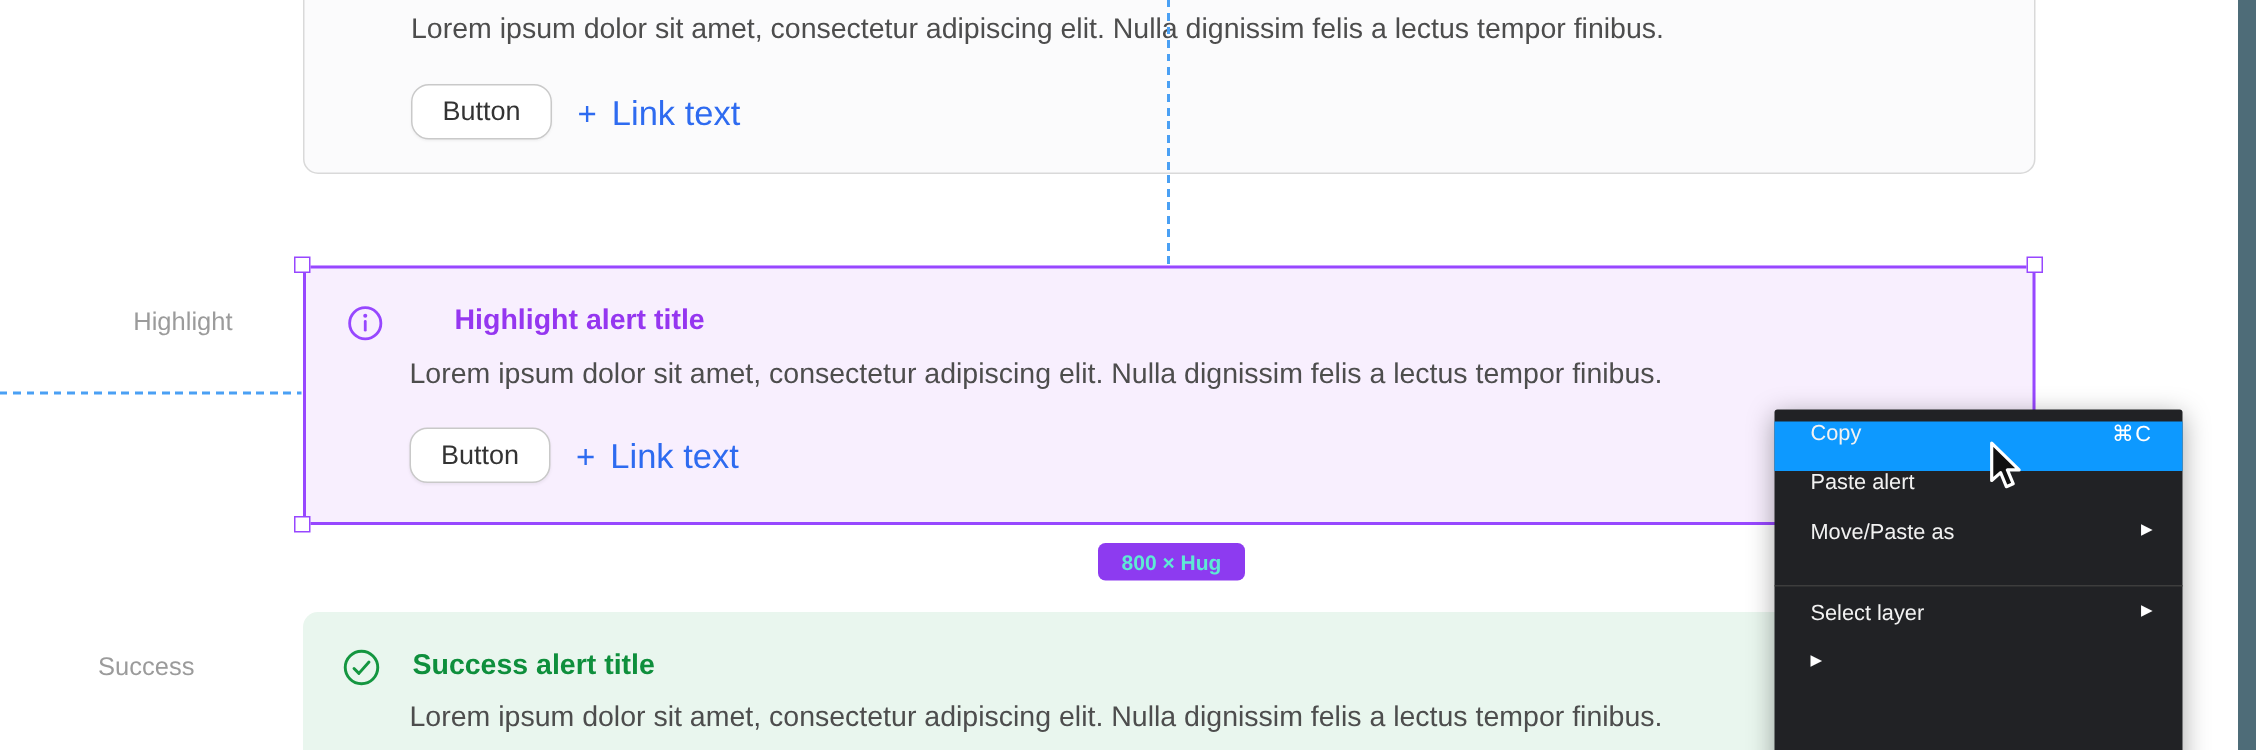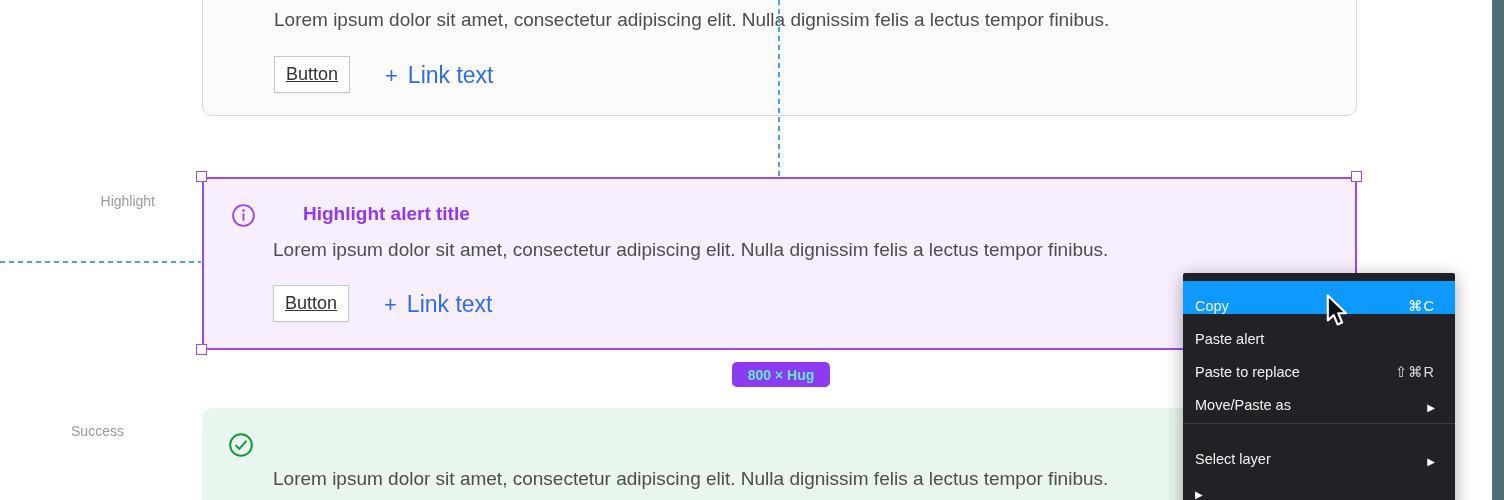--- a/index.html
+++ b/index.html
@@ -11,53 +11,53 @@
   .card-top{top:-90px;height:206px;background:#fbfbfc;border:1px solid #d9d9d9;}
   .card-highlight{top:177px;height:173px;background:#f8effe;}
   .card-success{top:408px;height:140px;background:#e9f6ee;border-radius:10px 10px 0 0;}
 
   .alert-body{position:absolute;left:71px;font-size:19px;color:#4d4d4d;white-space:nowrap;}
   .alert-title{position:absolute;left:73px;font-size:19px;font-weight:bold;white-space:nowrap;}
   .title-purple{color:#9536f0;}
   .title-green{color:#0e8f3c;}
   .icon-badge{position:absolute;width:25px;height:25px;}
 
-  .btn{position:absolute;left:71px;width:76px;height:37px;background:#ffffff;
-       border:1px solid #c9c9c9;border-radius:0;font-size:18px;color:#333333;
+  .btn{position:absolute;left:71px;width:94px;height:37px;background:#ffffff;
+       border:1px solid #c9c9c9;border-radius:12px;font-size:18px;color:#333333;
        display:flex;align-items:center;justify-content:center;
-       box-shadow:0 1px 2px rgba(0,0,0,0.05);cursor:default;text-decoration:underline;}
+       box-shadow:0 1px 2px rgba(0,0,0,0.05);cursor:default;}
   .link{position:absolute;display:flex;align-items:center;gap:10px;color:#2e6bf0;cursor:default;}
   .link .plus{font-size:22px;font-weight:400;line-height:1;}
   .link .link-label{font-size:23px;font-weight:400;}
 
   
   .section-label{position:absolute;left:40px;width:115px;text-align:right;
-                 font-size:14px;color:#9b9b9b;}
+                 font-size:17px;color:#9b9b9b;margin-top:12px;}
 
   
   .sel-border{position:absolute;left:202px;top:177px;width:1155px;height:173px;
               border:2px solid #9747ff;pointer-events:none;}
   .handle{position:absolute;width:11px;height:11px;background:#ffffff;
           border:1.5px solid #9747ff;}
   .size-badge{position:absolute;left:732px;top:362px;width:98px;height:25px;
               background:#8d3bf0;border-radius:5px;color:#5eead4;font-size:14px;
               font-weight:bold;display:flex;align-items:center;justify-content:center;}
 
   
   .guide-v{position:absolute;left:778px;top:0;width:2px;height:176px;
            background:repeating-linear-gradient(180deg,#4aa0f4 0 5px,transparent 5px 9px);}
   .guide-h{position:absolute;left:0;top:261px;width:201px;height:2px;
            background:repeating-linear-gradient(90deg,#4aa0f4 0 5px,transparent 5px 9px);}
 
   
   .menu{position:absolute;left:1183px;top:273px;width:272px;height:260px;
         background:#212225;border-radius:2px;padding:8px 0;
         box-shadow:0 4px 18px rgba(0,0,0,0.35);}
-  .menu-item{height:33px;display:flex;align-items:flex-end;
-             padding:0 20px 0 12px;font-size:14.5px;color:#f2f2f2;cursor:default;}
+  .menu-item{height:33px;display:flex;align-items:flex-start;
+             padding:0 20px 0 24px;font-size:14.5px;color:#f2f2f2;cursor:default;}
   .menu-item .mi-label{flex:1;}
   .menu-item .mi-shortcut{color:#dcdcdc;letter-spacing:1px;}
   .menu-item .mi-arrow{font-size:10px;color:#ffffff;}
   .menu-item.highlighted{background:#0d99ff;}
   .menu-item.highlighted .mi-shortcut{color:#ffffff;}
   .menu-sep{height:1px;background:#3d3d3d;margin:10px 0;}
 
   
   .side-strip{position:absolute;left:1492px;top:0;width:12px;height:500px;background:#4e6c78;}
   .cursor{position:absolute;left:1322px;top:294px;pointer-events:none;}
@@ -108,36 +108,33 @@
 
   <div class="section-label" style="top:423px;text-align:center;">Success</div>
 
   <div class="card card-success">
     <span class="icon-badge" style="left:26px;top:24px;">
       <svg width="26" height="26" viewBox="0 0 24 24">
         <circle cx="12" cy="12" r="10" fill="none" stroke="#149640" stroke-width="1.8"></circle>
         <path d="M7.4 12.6 l3 3 l6.2-7" fill="none" stroke="#149640" stroke-width="1.8" stroke-linecap="round" stroke-linejoin="round"></path>
       </svg>
     </span>
+    <div class="alert-title title-green" style="top:25px;">Success alert title</div>
     <div class="alert-body" style="top:60px;">Lorem ipsum dolor sit amet, consectetur adipiscing elit. Nulla dignissim felis a lectus tempor finibus.</div>
   </div>
 
   <div class="side-strip"></div>
 
   <div class="menu">
     <div class="menu-item highlighted">
       <span class="mi-label">Copy</span>
       <span class="mi-shortcut">⌘C</span>
     </div>
     <div class="menu-item">
       <span class="mi-label">Paste alert</span>
-    </div>
-    <div class="menu-item">
-      <span class="mi-label">Paste to replace</span>
-      <span class="mi-shortcut">⇧⌘R</span>
     </div>
     <div class="menu-item">
       <span class="mi-label">Move/Paste as</span>
       <span class="mi-arrow">▶</span>
     </div>
     <div class="menu-sep"></div>
     <div class="menu-item">
       <span class="mi-label">Select layer</span>
       <span class="mi-arrow">▶</span>
     </div>

